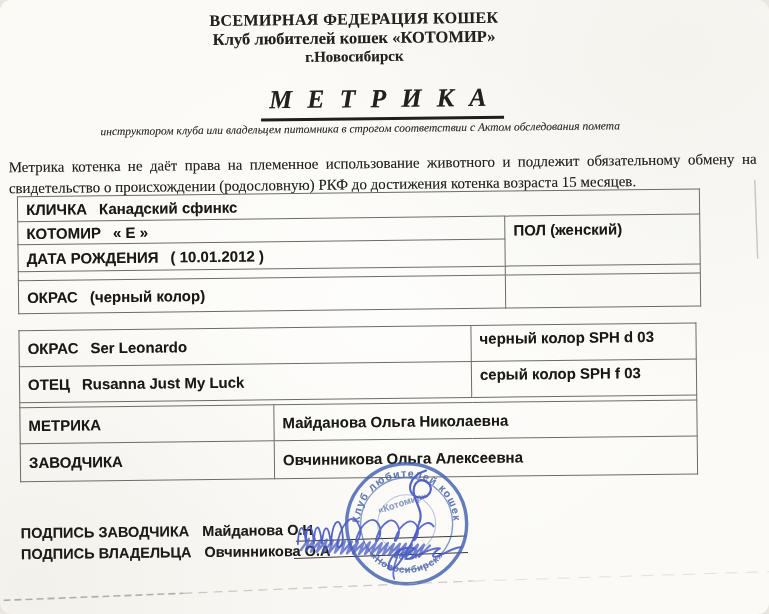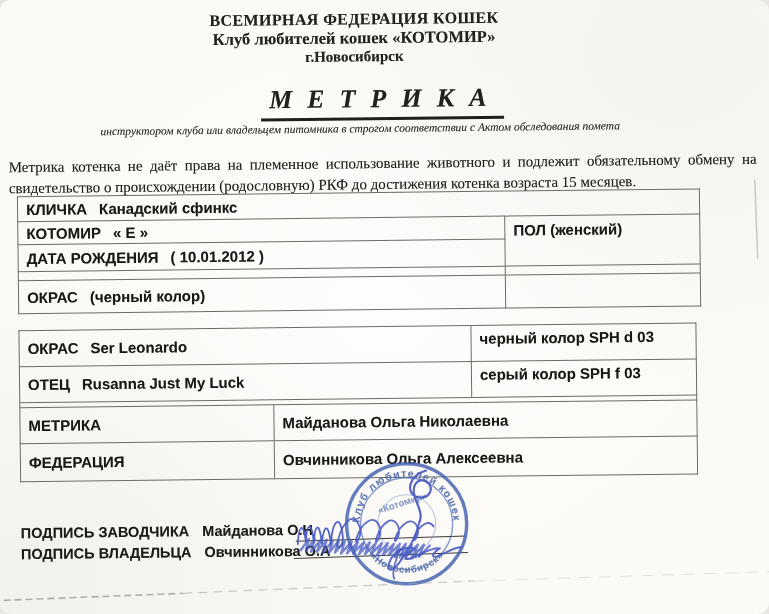--- a/index.html
+++ b/index.html
@@ -154,21 +154,21 @@
       <tr>
         <td>
           <span>МЕТРИКА</span>
         </td>
         <td colspan="2">
           <span>Майданова Ольга Николаевна</span>
         </td>
       </tr>
       <tr class="r-vladelec">
         <td>
-          <span>ФЕДЕРАЦИЯ</span>
+          <span>ЗАВОДЧИКА</span>
         </td>
         <td colspan="2">
           <span>Овчинникова Ольга Алексеевна</span>
         </td>
       </tr>
     </tbody>
       </table>
 
     <div class="sig-row sig-row1">
       <span>ПОДПИСЬ ЗАВОДЧИКА</span><span class="val">Майданова О.Н</span>

